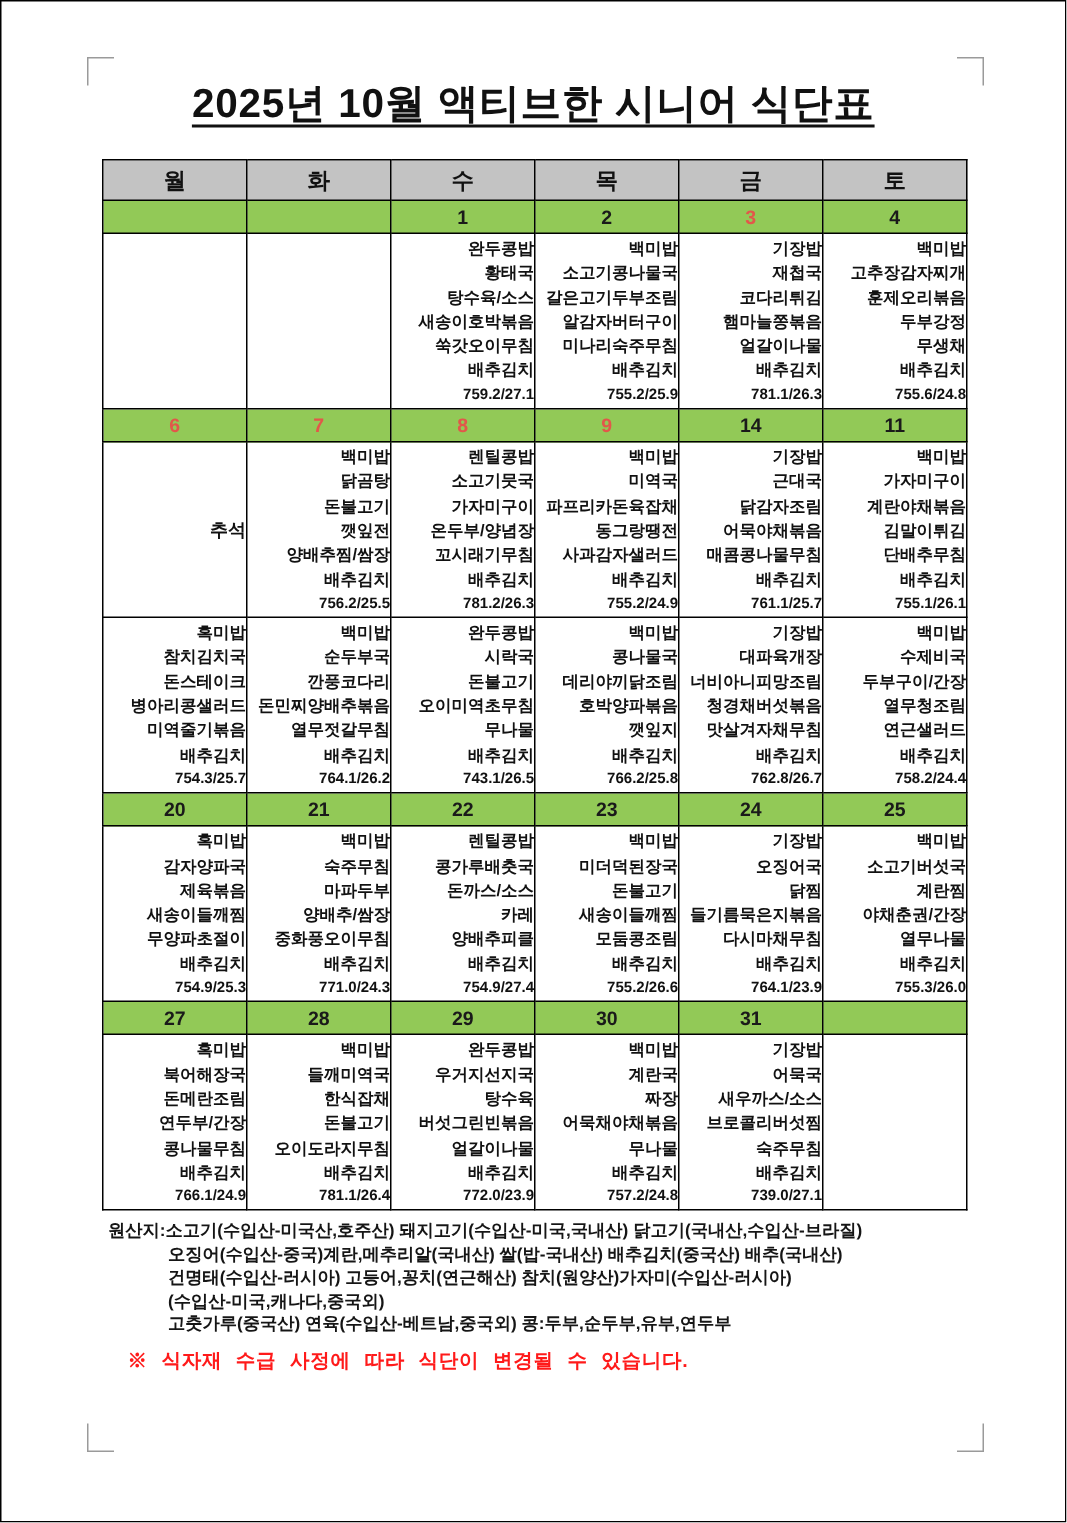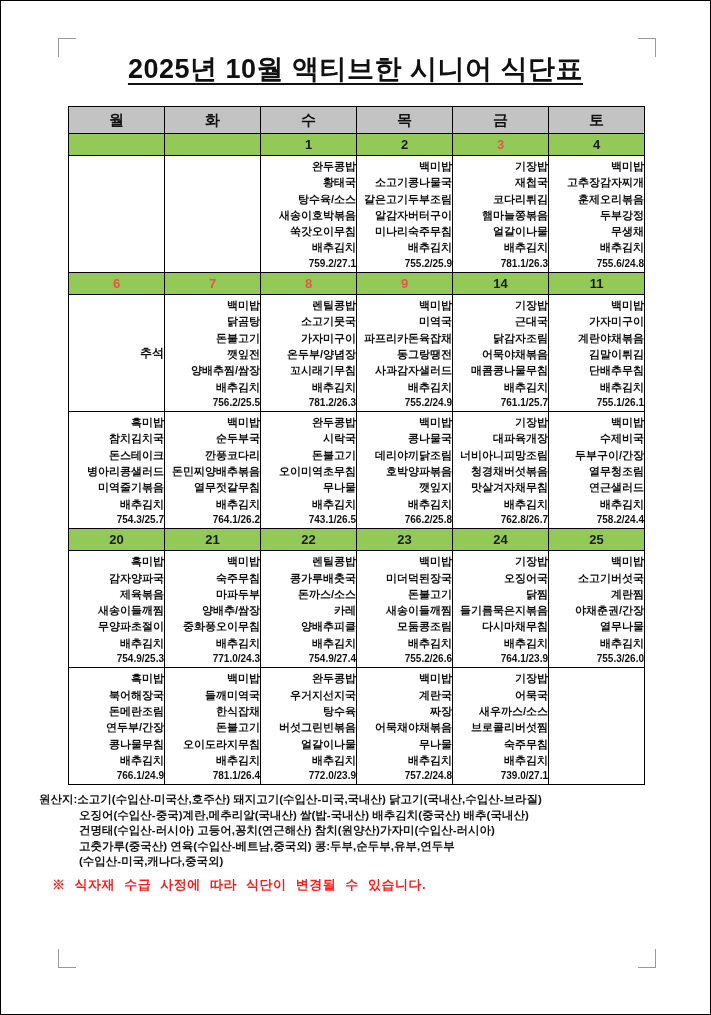--- a/index.html
+++ b/index.html
@@ -62,21 +62,21 @@
     font-size:12px;font-weight:800;color:#111;
   }
   .menu-line{
     font-size:11px;line-height:16.3px;
     font-weight:700;color:#111;
     white-space:nowrap;
   }
   .menu-line.nutrition{font-size:10px;}
 
   .footer{
-    margin:7px 0 0 38px;
+    margin:7px 0 0 71px;
     width:630px;
     font-size:11.5px;line-height:15.5px;
     font-weight:700;color:#151515;
   }
   .origin-line{white-space:nowrap;}
   .origin-line.indent{padding-left:40px;}
   .origin-label{font-weight:800;}
   .notice{
     margin:7px 0 0 13px;
     font-size:13px;font-weight:800;
@@ -326,20 +326,28 @@
           <td class="menu-cell">
             <div class="menu-line">백미밥</div>
             <div class="menu-line">소고기버섯국</div>
             <div class="menu-line">계란찜</div>
             <div class="menu-line">야채춘권/간장</div>
             <div class="menu-line">열무나물</div>
             <div class="menu-line">배추김치</div>
             <div class="menu-line nutrition">755.3/26.0</div>
           </td>
         </tr>
+        <tr class="num-row">
+          <td class="num-cell">27</td>
+          <td class="num-cell">28</td>
+          <td class="num-cell">29</td>
+          <td class="num-cell">30</td>
+          <td class="num-cell">31</td>
+          <td class="num-cell"></td>
+        </tr>
         <tr class="menu-row">
           <td class="menu-cell">
             <div class="menu-line">흑미밥</div>
             <div class="menu-line">북어해장국</div>
             <div class="menu-line">돈메란조림</div>
             <div class="menu-line">연두부/간장</div>
             <div class="menu-line">콩나물무침</div>
             <div class="menu-line">배추김치</div>
             <div class="menu-line nutrition">766.1/24.9</div>
           </td>
@@ -381,18 +389,18 @@
           </td>
           <td class="menu-cell"></td>
         </tr>
       </tbody>
   </table>
 
   <div class="footer">
     <div class="origin-line"><span class="origin-label">원산지:</span><span>소고기(수입산-미국산,호주산)  돼지고기(수입산-미국,국내산)  닭고기(국내산,수입산-브라질)</span></div>
     <div class="origin-line indent">오징어(수입산-중국)계란,메추리알(국내산)  쌀(밥-국내산)  배추김치(중국산)  배추(국내산)</div>
     <div class="origin-line indent">건명태(수입산-러시아)  고등어,꽁치(연근해산)  참치(원양산)가자미(수입산-러시아)</div>
+    <div class="origin-line indent">(수입산-미국,캐나다,중국외)</div>
     <div class="origin-line indent">고춧가루(중국산)  연육(수입산-베트남,중국외)  콩:두부,순두부,유부,연두부</div>
-    <div class="origin-line indent">(수입산-미국,캐나다,중국외)</div>
     <div class="notice">※ 식자재 수급 사정에 따라 식단이 변경될 수 있습니다.</div>
   </div>
 
 </div>
 
 </body></html>

